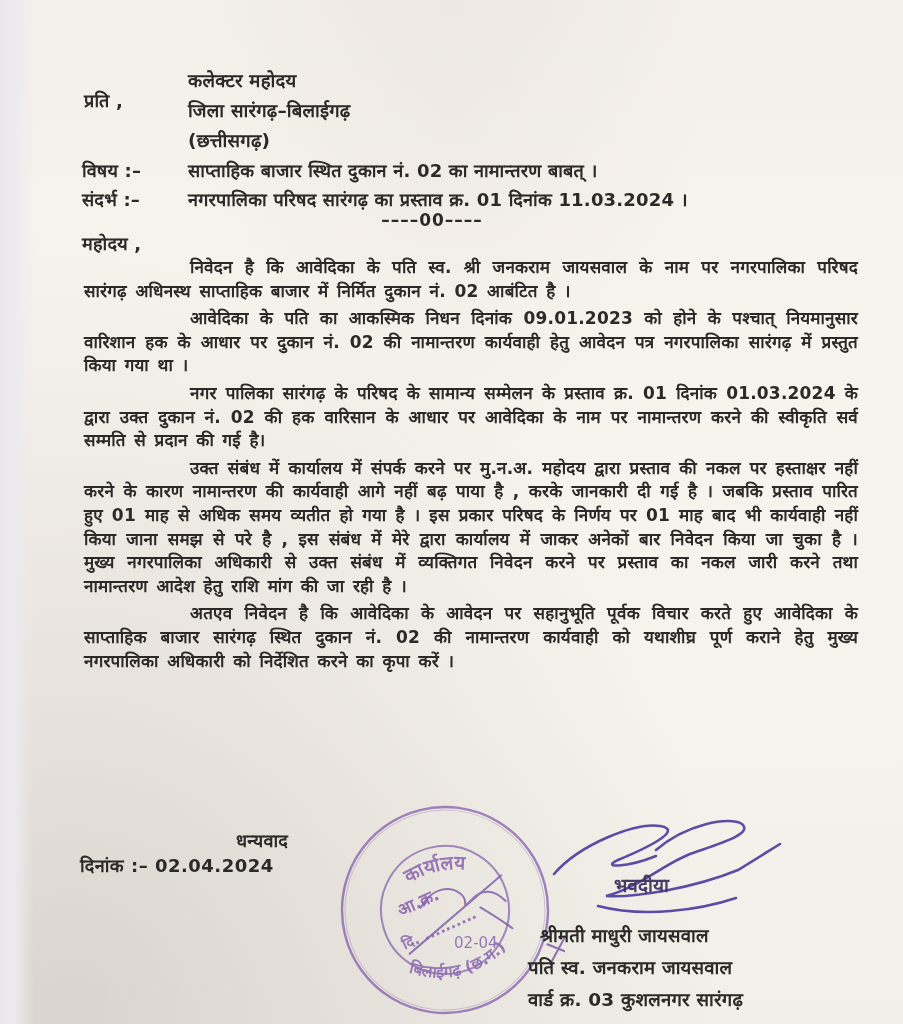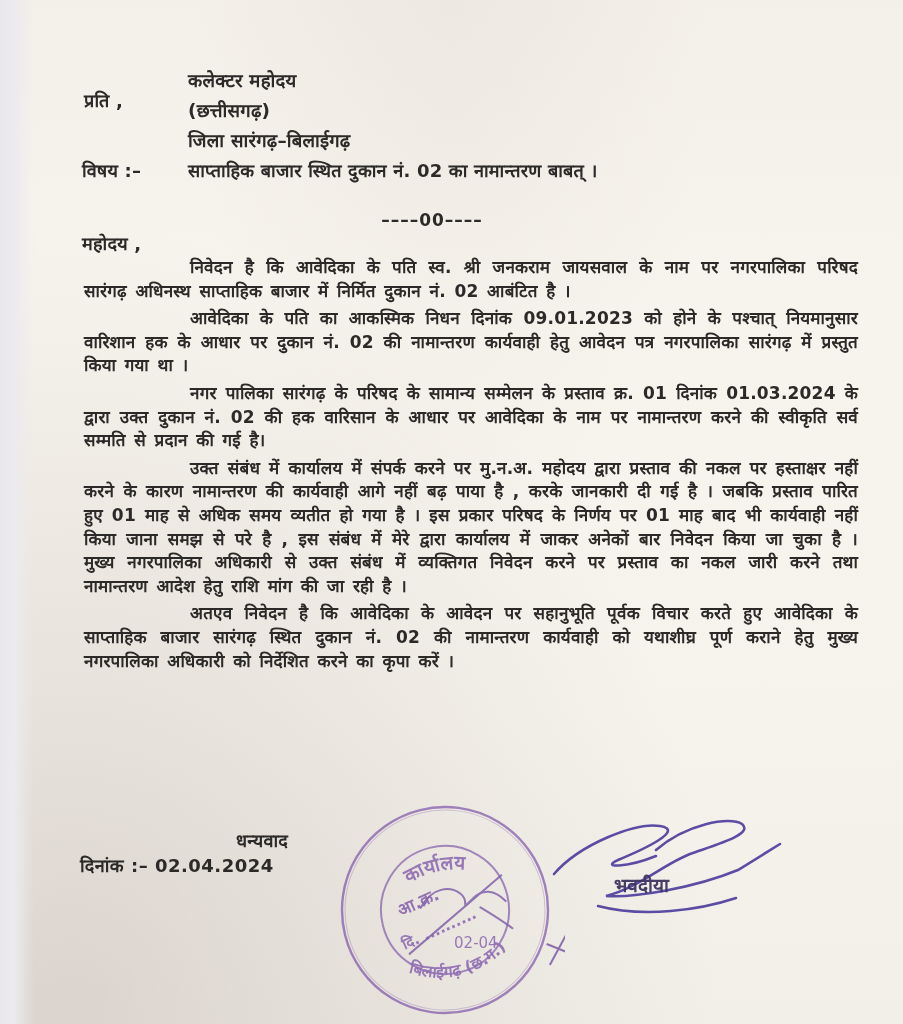--- a/index.html
+++ b/index.html
@@ -46,28 +46,32 @@
 </head>
 <body>
 
 <div class="paper">
   <div class="edge-left"></div>
 
   <div class="prati txt">प्रति ,</div>
 
   <div class="addressee txt">
     <div>कलेक्टर महोदय</div>
+    <div>जिला सारंगढ़–बिलाईगढ़</div>
     <div>(छत्तीसगढ़)</div>
-    <div>जिला सारंगढ़–बिलाईगढ़</div>
   </div>
 
   <div class="meta txt">
     <div class="meta-row">
       <span class="meta-label">विषय :–</span>
       <span class="meta-text">साप्ताहिक बाजार स्थित दुकान नं. 02 का नामान्तरण बाबत् ।</span>
+    </div>
+    <div class="meta-row">
+      <span class="meta-label">संदर्भ :–</span>
+      <span class="meta-text">नगरपालिका परिषद सारंगढ़ का प्रस्ताव क्र. 01 दिनांक 11.03.2024 ।</span>
     </div>
   </div>
 
   <div class="sep txt">––––00––––</div>
 
   <div class="greeting txt">महोदय ,</div>
 
   <div class="paras txt">
     <p>निवेदन है कि आवेदिका के पति स्व. श्री जनकराम जायसवाल के नाम पर नगरपालिका परिषद सारंगढ़ अधिनस्थ साप्ताहिक बाजार में निर्मित दुकान नं. 02 आबंटित है ।</p>
     <p>आवेदिका के पति का आकस्मिक निधन दिनांक 09.01.2023 को होने के पश्चात् नियमानुसार वारिशान हक के आधार पर दुकान नं. 02 की नामान्तरण कार्यवाही हेतु आवेदन पत्र नगरपालिका सारंगढ़ में प्रस्तुत किया गया था ।</p>
@@ -117,13 +121,18 @@
 
   <svg class="sign-svg" width="260" height="120" viewBox="0 0 260 120">
     <g fill="none" stroke="#4f3f9e" stroke-width="2.6" stroke-linecap="round" opacity="0.92">
       <path d="M 14,64 C 40,34 96,12 120,16 C 146,20 102,40 78,50 C 60,58 86,58 116,46"></path>
       <path d="M 116,40 C 146,14 190,6 202,14 C 214,24 178,34 150,44 C 124,54 98,78 66,86 C 94,88 154,78 198,60 L 240,34"></path>
       <path d="M 58,96 C 104,108 160,100 196,88"></path>
     </g>
     <text x="74" y="82" font-size="19" font-weight="bold" fill="#3d3560" opacity="0.95">भवदीया</text>
   </svg>
 
+  <div class="sig-block txt">
+    <div class="sig-line1">श्रीमती माधुरी जायसवाल</div>
+    <div>पति स्व. जनकराम जायसवाल</div>
+    <div>वार्ड क्र. 03 कुशलनगर सारंगढ़</div>
+  </div>
 </div>
 
 </body></html>

